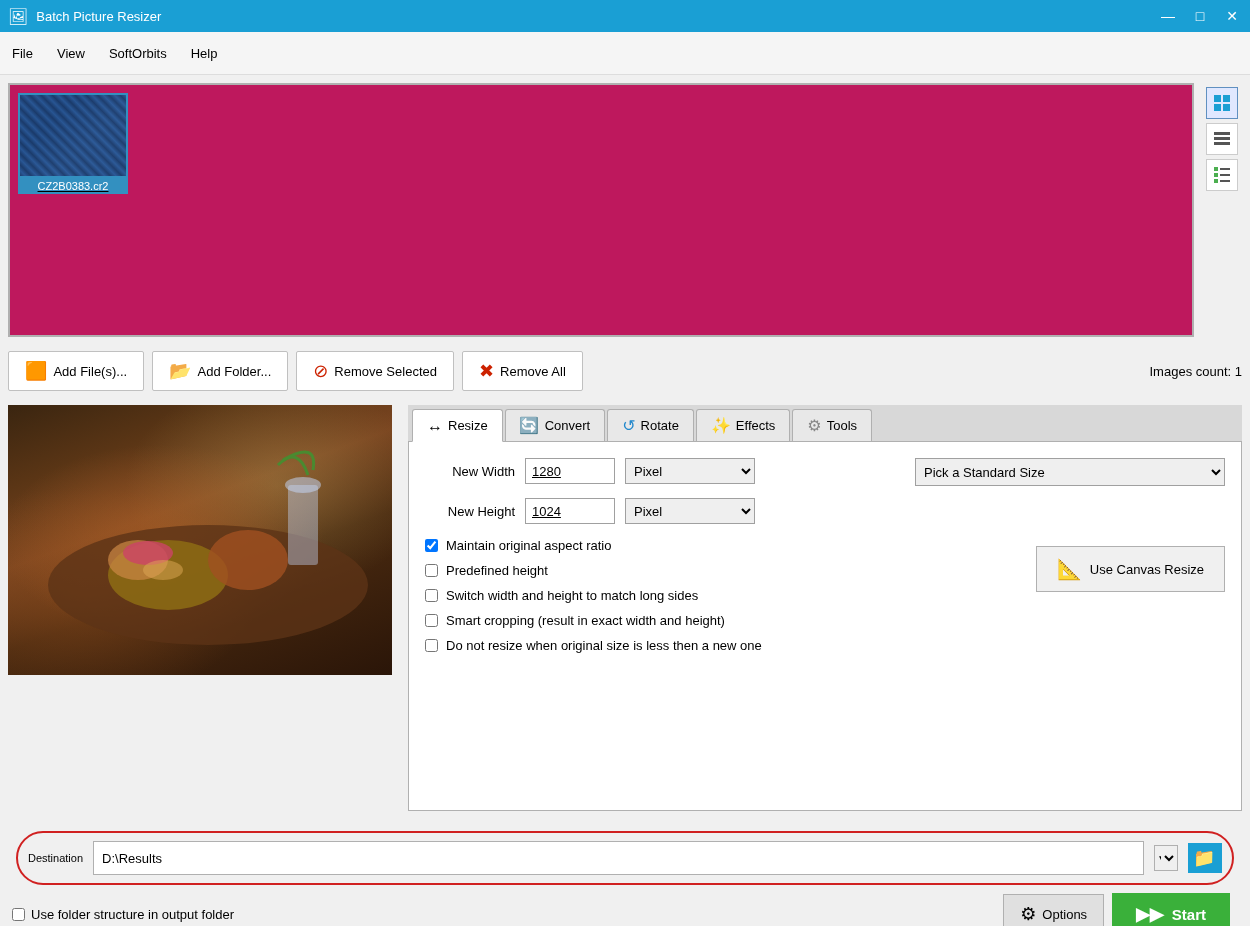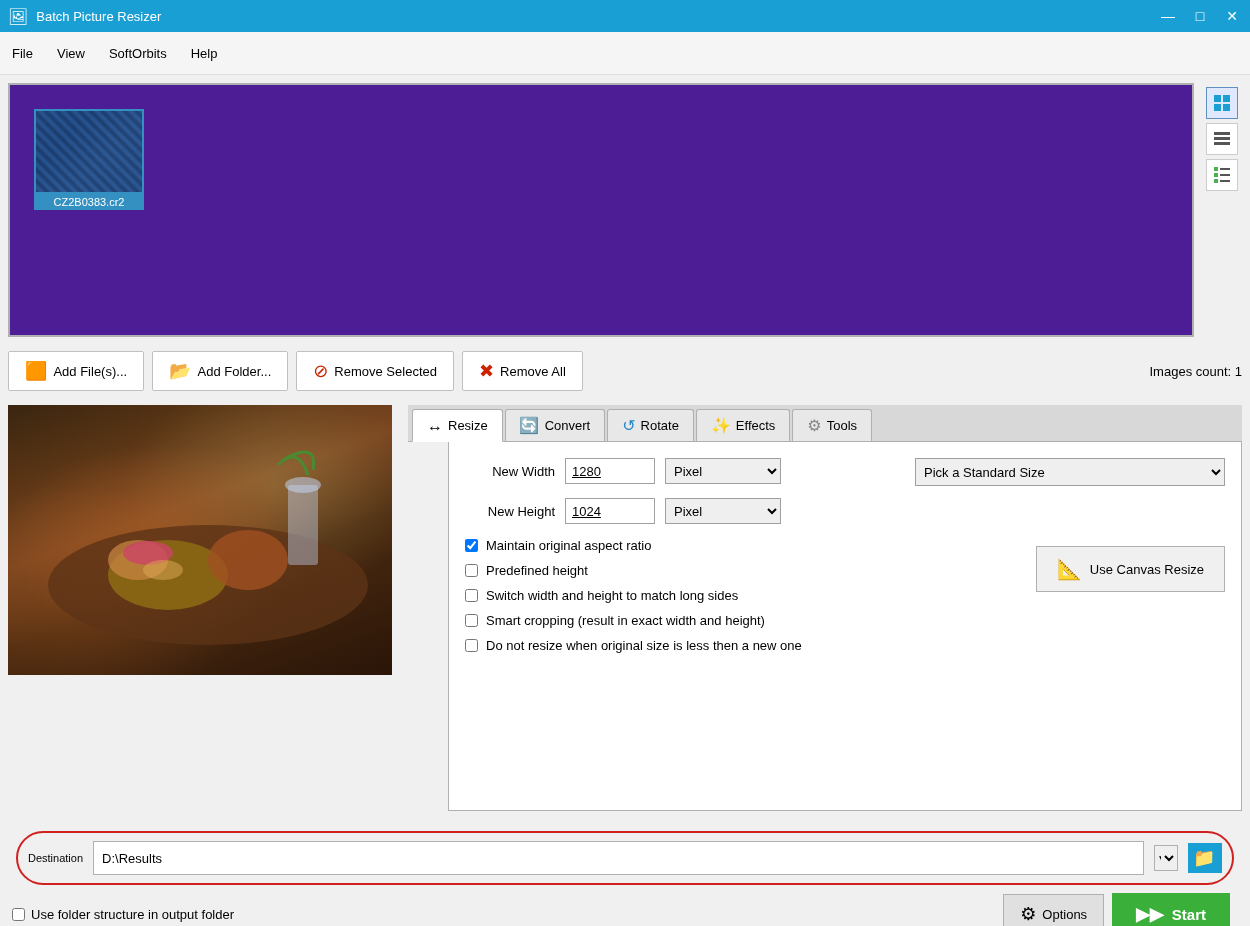--- a/index.html
+++ b/index.html
@@ -41,28 +41,29 @@
 
     
     .image-list-area {
       display: flex;
       flex: 0 0 270px;
       padding: 8px;
       gap: 8px;
     }
     .image-grid {
       flex: 1;
-      background: #4c1d95;
+      background: #be185d;
       border: 2px solid #b0b0b0;
-      padding: 24px;
+      padding: 8px;
       display: flex;
       flex-wrap: wrap;
       align-content: flex-start;
       gap: 4px;
       overflow-y: auto;
+      text-decoration: underline;
     }
     .image-item {
       display: flex;
       flex-direction: column;
       align-items: center;
       cursor: pointer;
     }
     .image-thumb {
       width: 110px;
       height: 85px;
@@ -201,39 +202,38 @@
     }
     .tab.active { background: white; border-bottom: 1px solid white; margin-bottom: -1px; }
     .tab .tab-icon { font-size: 16px; }
 
     .settings-content {
       background: white;
       border: 1px solid #b0b0b0;
       border-top: none;
       padding: 16px;
       flex: 1;
-      margin-left: 40px;
     }
     .field-row {
       display: flex;
       align-items: center;
       gap: 10px;
       margin-bottom: 14px;
     }
     .field-label { width: 90px; font-size: 13px; text-align: right; }
     .field-input {
       width: 90px;
       height: 26px;
       border: 1px solid #a0a0a0;
       padding: 2px 6px;
       font-size: 13px;
       text-decoration: underline;
     }
     .field-select {
-      width: 116px;
+      width: 130px;
       height: 26px;
       border: 1px solid #a0a0a0;
       font-size: 13px;
       padding: 2px 4px;
     }
     .checkbox-row {
       display: flex;
       align-items: center;
       gap: 8px;
       margin-bottom: 10px;

